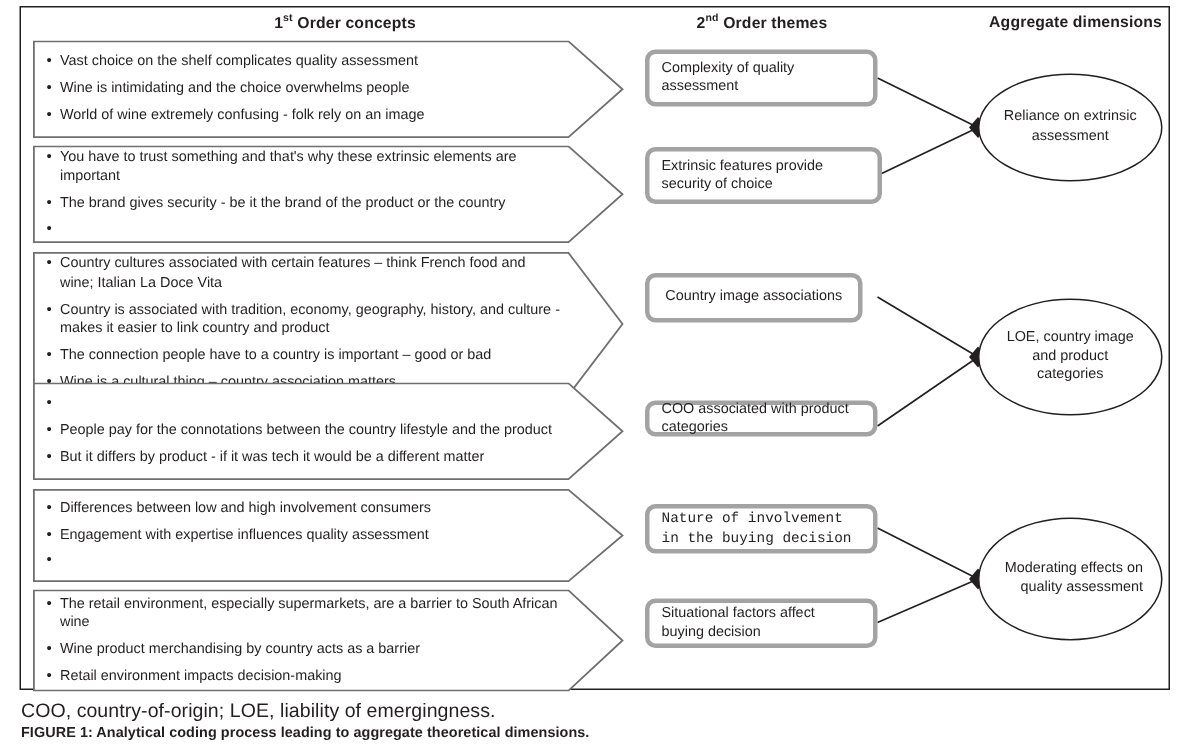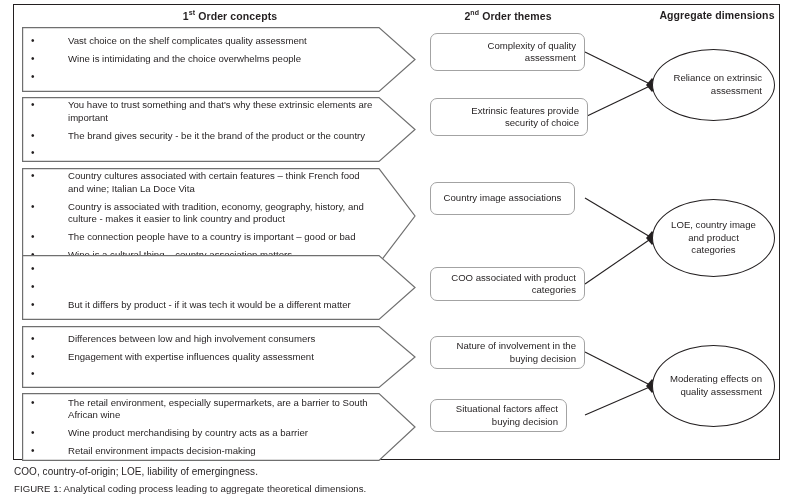--- a/index.html
+++ b/index.html
@@ -11,39 +11,39 @@
 
   .col-head{position:absolute;font-size:10.5px;font-weight:bold;text-align:center;letter-spacing:.1px;white-space:nowrap;color:#231f20;}
   .col-head sup{font-size:7px;vertical-align:super;}
 
   
   .arrowbox{position:absolute;box-sizing:border-box;}
   .arrowbox svg{position:absolute;left:0;top:0;}
   .arrowbox .txt{position:absolute;left:9px;top:0;right:42px;height:100%;display:flex;flex-direction:column;justify-content:center;}
   .bullet{font-size:9.6px;line-height:12.6px;color:#231f20;padding:2.6px 0;display:flex;align-items:flex-start;}
   .bullet .dot{flex:0 0 9px;font-size:10px;line-height:12.6px;}
-  .bullet .bt{flex:1 1 auto;margin-left:28px;}
-
-  
-  .theme{position:absolute;box-sizing:border-box;border:1px solid #a3a3a3;border-radius:7px;background:#fff;
-         display:flex;align-items:center;justify-content:center;text-align:right;
+  .bullet .bt{flex:1 1 auto;}
+
+  
+  .theme{position:absolute;box-sizing:border-box;border:3px solid #a3a3a3;border-radius:7px;background:#fff;
+         display:flex;align-items:center;justify-content:center;text-align:left;
          font-size:9.6px;line-height:12.4px;color:#231f20;padding:2px 8px;}
 
   
   .agg{position:absolute;box-sizing:border-box;border:1px solid #231f20;border-radius:50%;background:#fff;
        display:flex;align-items:center;justify-content:center;text-align:center;
        font-size:9.6px;line-height:12.6px;color:#231f20;}
   .agg span{display:block;padding:0 12px;}
 
   
   .links{position:absolute;left:0;top:0;width:795px;height:503px;pointer-events:none;}
 
   
-  .footnote{position:absolute;left:14px;top:466px;font-size:10px;color:#231f20;letter-spacing:.05px;}
-  .caption{position:absolute;left:14px;top:483px;font-size:9.6px;font-weight:normal;color:#231f20;letter-spacing:.05px;}
+  .footnote{position:absolute;left:14px;top:466px;font-size:13px;color:#231f20;letter-spacing:.05px;}
+  .caption{position:absolute;left:14px;top:483px;font-size:9.6px;font-weight:bold;color:#231f20;letter-spacing:.05px;}
 </style>
 </head>
 <body>
 
 <div id="root">
 
   <div class="frame"></div>
 
   <div class="col-head" style="left:130px;top:9px;width:200px;">
     <span>1</span><sup>st</sup><span> Order concepts</span>
@@ -63,20 +63,21 @@
         <div class="bullet">
           <span class="dot">•</span>
           <span class="bt">Vast choice on the shelf complicates quality assessment</span>
         </div>
         <div class="bullet">
           <span class="dot">•</span>
           <span class="bt">Wine is intimidating and the choice overwhelms people</span>
         </div>
         <div class="bullet">
           <span class="dot">•</span>
+          <span class="bt">World of wine extremely confusing - folk rely on an image</span>
         </div>
       </div>
   </div>
 
   <div class="arrowbox" style="left:22px;top:97px;width:394px;height:65px;">
     <svg width="394" height="65" viewBox="0 0 394 65">
       <path d="M0.6,0.6 H357 L393,32.5 L357,64.4 H0.6 Z" fill="#ffffff" stroke="#6f6f6f" stroke-width="1.2"></path>
     </svg>
     <div class="txt">
         <div class="bullet">
@@ -120,20 +121,21 @@
   <div class="arrowbox" style="left:22px;top:255px;width:394px;height:65px;">
     <svg width="394" height="65" viewBox="0 0 394 65">
       <path d="M0.6,0.6 H357 L393,32.5 L357,64.4 H0.6 Z" fill="#ffffff" stroke="#6f6f6f" stroke-width="1.2"></path>
     </svg>
     <div class="txt">
         <div class="bullet">
           <span class="dot">•</span>
         </div>
         <div class="bullet">
           <span class="dot">•</span>
+          <span class="bt">People pay for the connotations between the country lifestyle and the product</span>
         </div>
         <div class="bullet">
           <span class="dot">•</span>
           <span class="bt">But it differs by product - if it was tech it would be a different matter</span>
         </div>
       </div>
   </div>
 
   <div class="arrowbox" style="left:22px;top:326px;width:394px;height:62px;">
     <svg width="394" height="62" viewBox="0 0 394 62">
@@ -189,25 +191,25 @@
     <g fill="#231f20">
       <polygon points="646,85 652,78 658,85 652,92"></polygon>
       <polygon points="646,238 652,231 658,238 652,245"></polygon>
       <polygon points="646,386 652,379 658,386 652,393"></polygon>
     </g>
   </svg>
 
   <div class="theme" style="left:430px;top:33px;width:155px;height:38px;">Complexity of quality assessment</div>
   <div class="theme" style="left:430px;top:98px;width:158px;height:38px;">Extrinsic features provide security of choice</div>
   <div class="theme" style="left:430px;top:182px;width:145px;height:33px;">Country image associations</div>
-  <div class="theme" style="left:430px;top:267px;width:155px;height:34px;">COO associated with product categories</div>
-  <div class="theme" style="left:430px;top:336px;width:155px;height:33px;">Nature of involvement in the buying decision</div>
-  <div class="theme" style="left:430px;top:399px;width:137px;height:33px;">Situational factors affect buying decision</div>
-
-  <div class="agg" style="left:652px;top:49px;width:123px;height:72px;text-align:right;">
+  <div class="theme" style="left:430px;top:267px;width:155px;height:24px;">COO associated with product categories</div>
+  <div class="theme" style="left:430px;top:336px;width:155px;height:33px;font-family:Liberation Mono, monospace;">Nature of involvement in the buying decision</div>
+  <div class="theme" style="left:430px;top:399px;width:155px;height:33px;">Situational factors affect buying decision</div>
+
+  <div class="agg" style="left:652px;top:49px;width:123px;height:72px;">
     <span>Reliance on extrinsic assessment</span>
   </div>
   <div class="agg" style="left:652px;top:199px;width:123px;height:78px;">
     <span>LOE, country image and product categories</span>
   </div>
   <div class="agg" style="left:652px;top:345px;width:123px;height:82px;text-align:right;">
     <span>Moderating effects on quality assessment</span>
   </div>
 
   <div class="footnote">COO, country-of-origin; LOE, liability of emergingness.</div>

